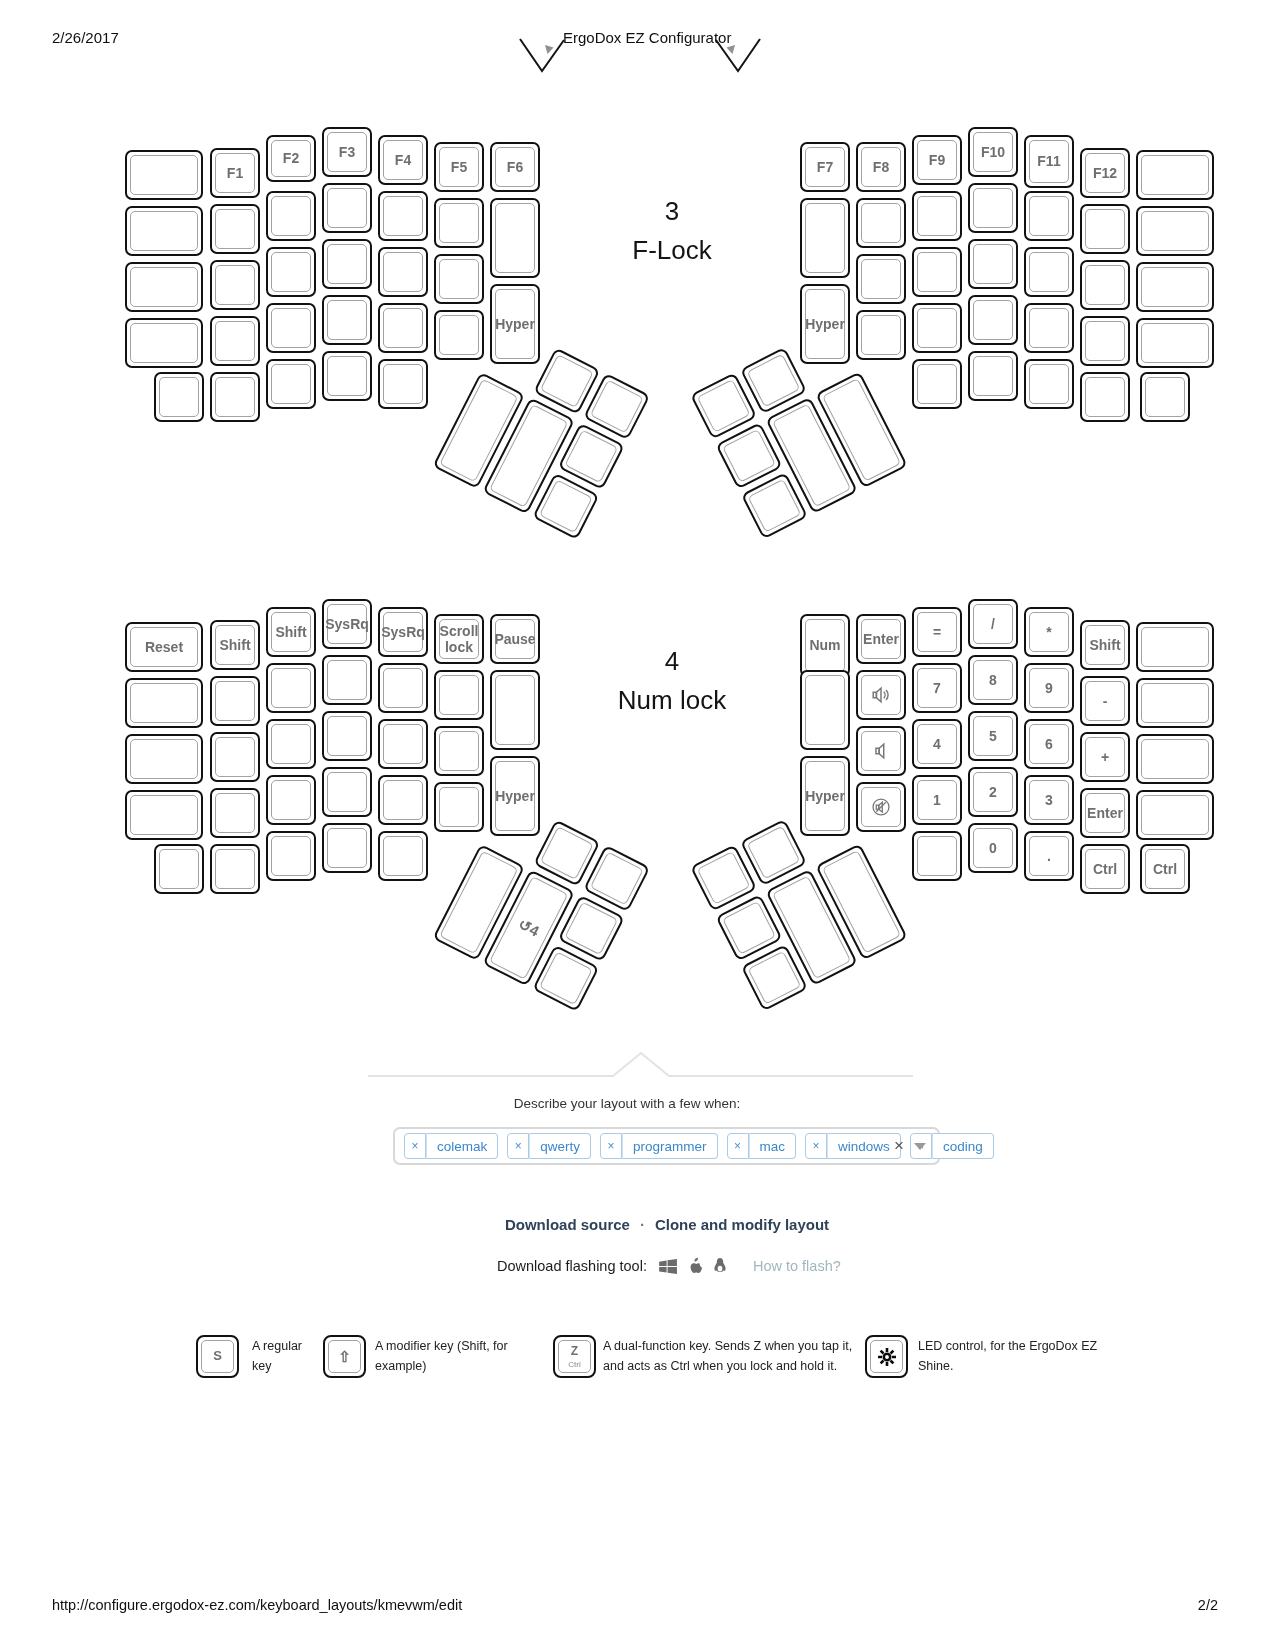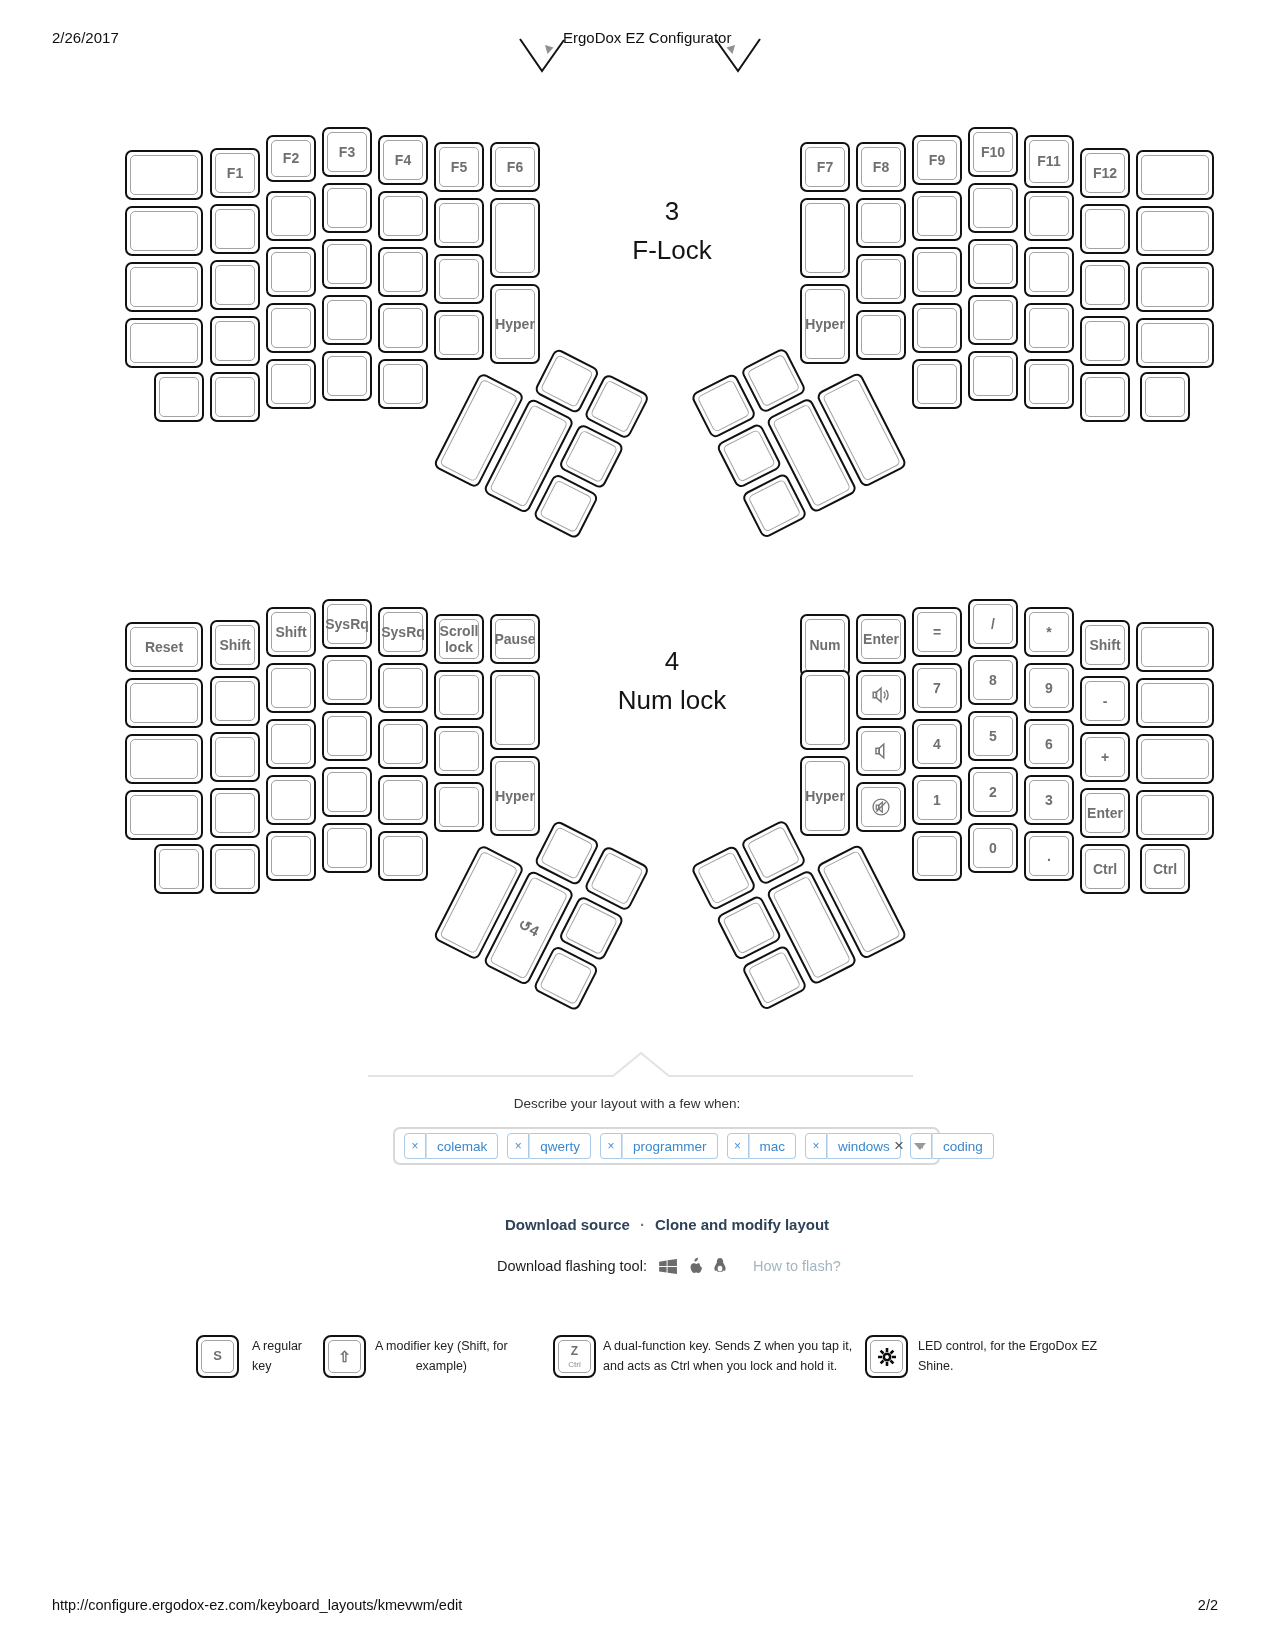--- a/index.html
+++ b/index.html
@@ -649,21 +649,21 @@
       <div class="legend-key" style="left: 196px; top: 1335px;">
         <div class="cap" style="font-size: 13px;">S</div>
       </div>
       <div class="legend-text" style="left: 252px; top: 1336px;">
         <div>A regular</div>
         <div>key</div>
       </div>
       <div class="legend-key" style="left: 323px; top: 1335px;">
         <div class="cap" style="font-size: 15px;">⇧</div>
       </div>
-      <div class="legend-text" style="left: 375px; top: 1336px; text-align: center;">
+      <div class="legend-text" style="left: 375px; top: 1336px;">
         <div>A modifier key (Shift, for</div>
         <div>example)</div>
       </div>
       <div class="legend-key" style="left: 553px; top: 1335px;">
         <div class="cap">
           <span><span style="font-size: 12px;">Z</span><span class="sub">Ctrl</span></span>
         </div>
       </div>
       <div class="legend-text" style="left: 603px; top: 1336px;">
         <div>A dual-function key. Sends Z when you tap it,</div>

